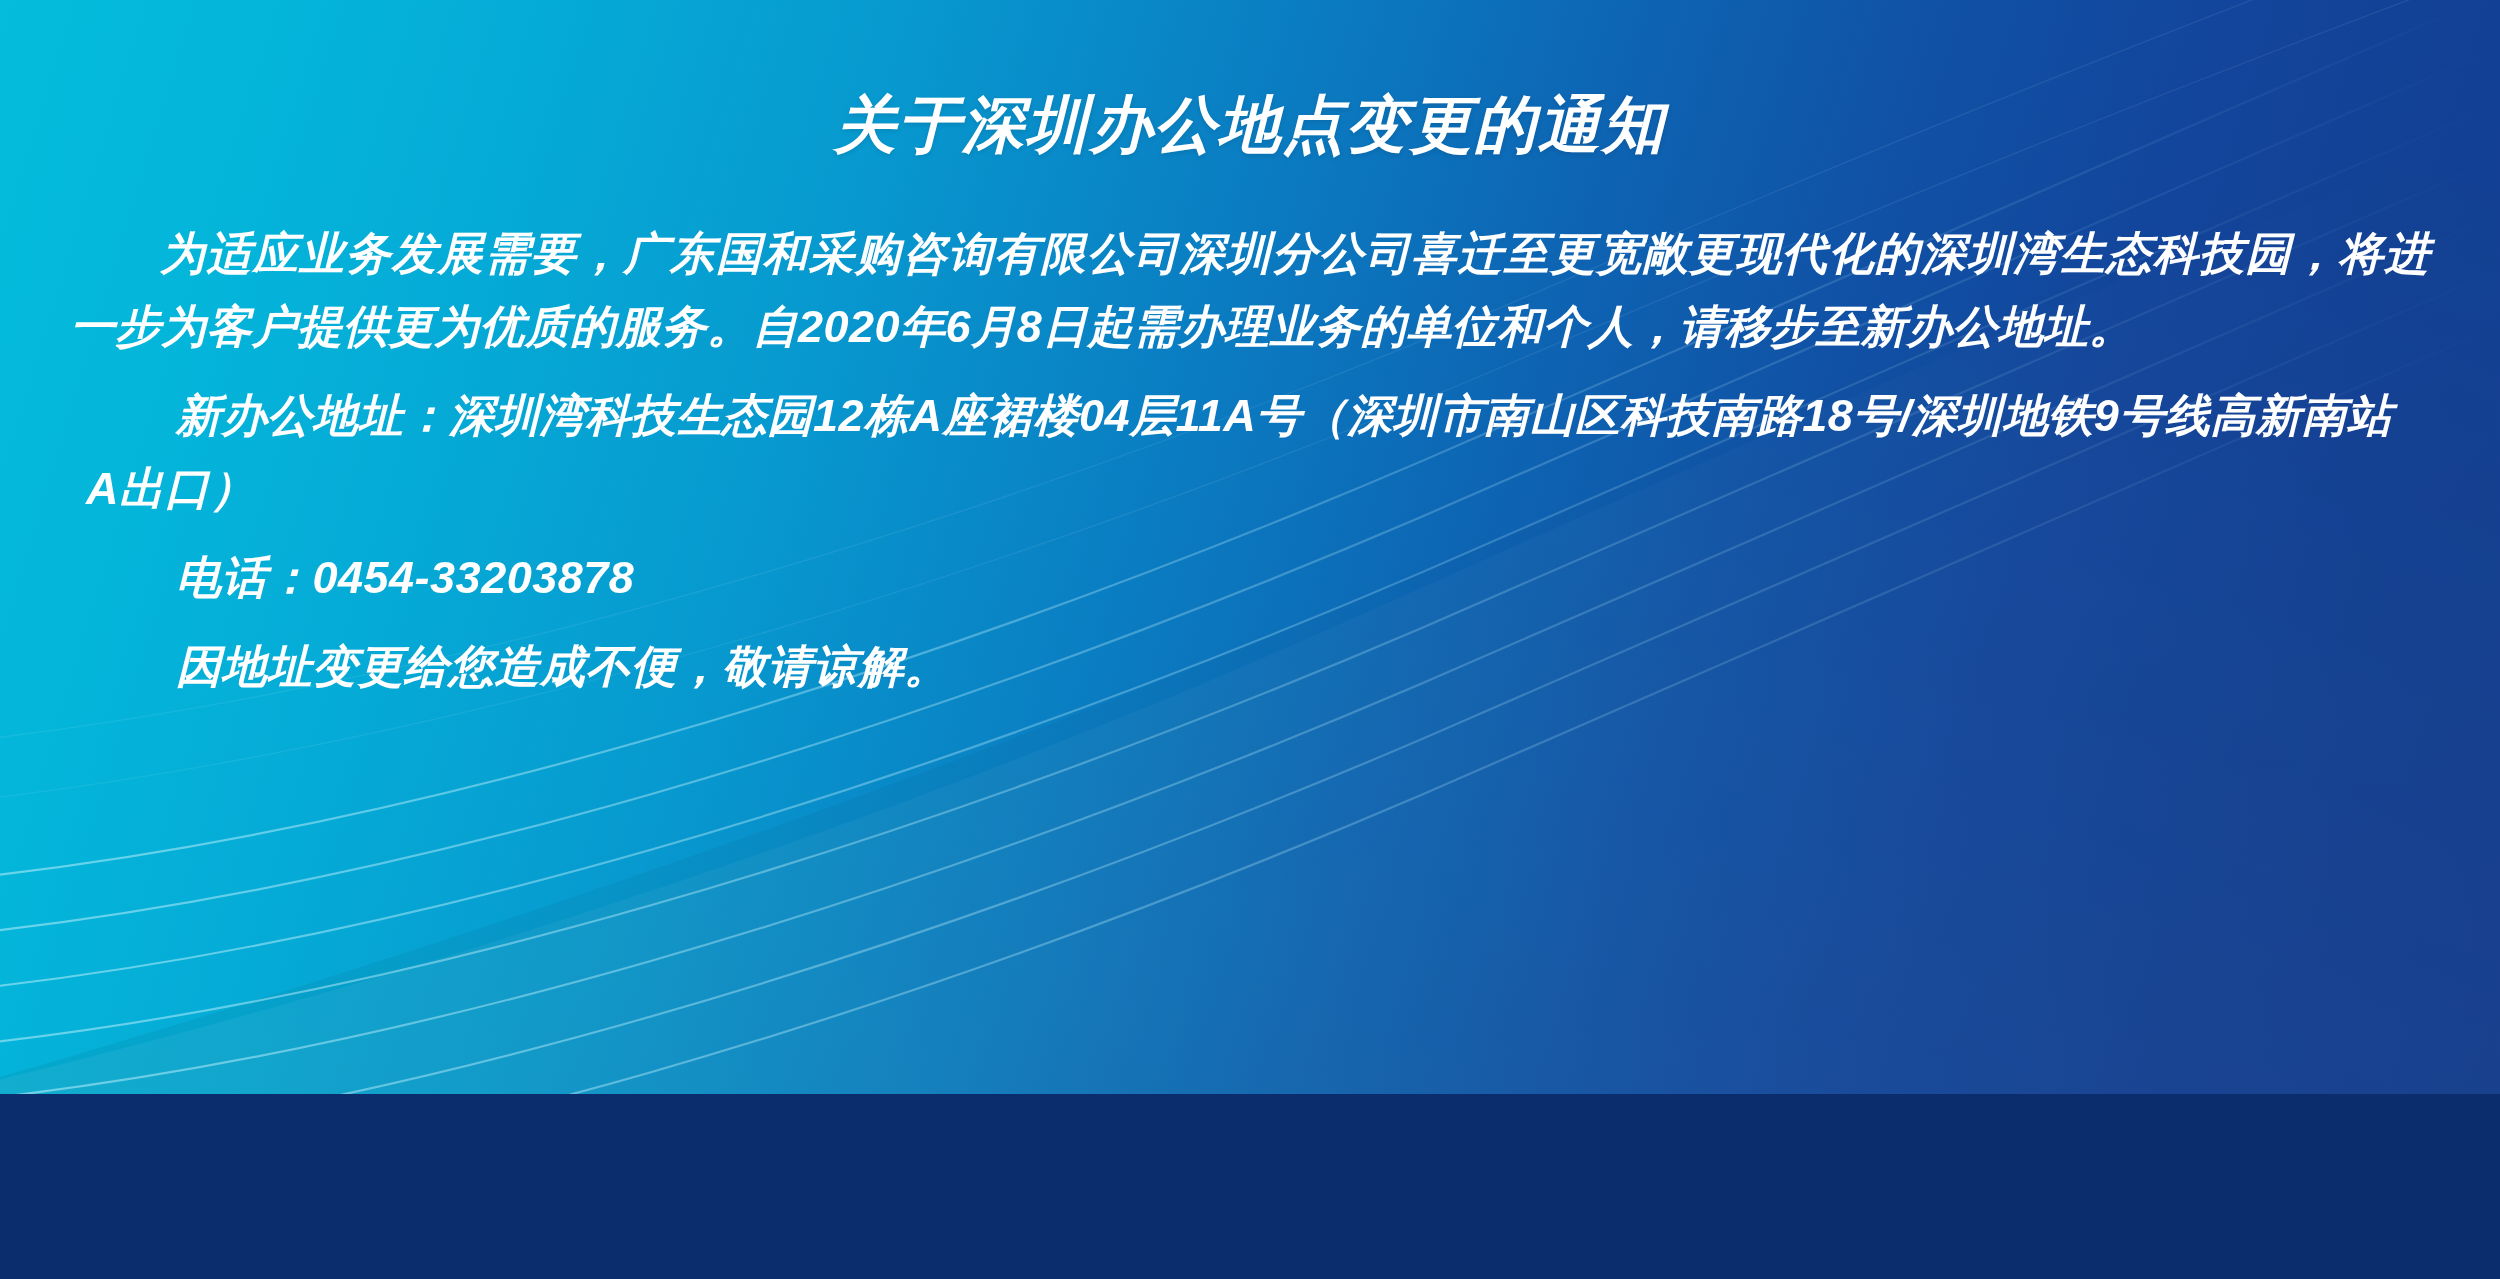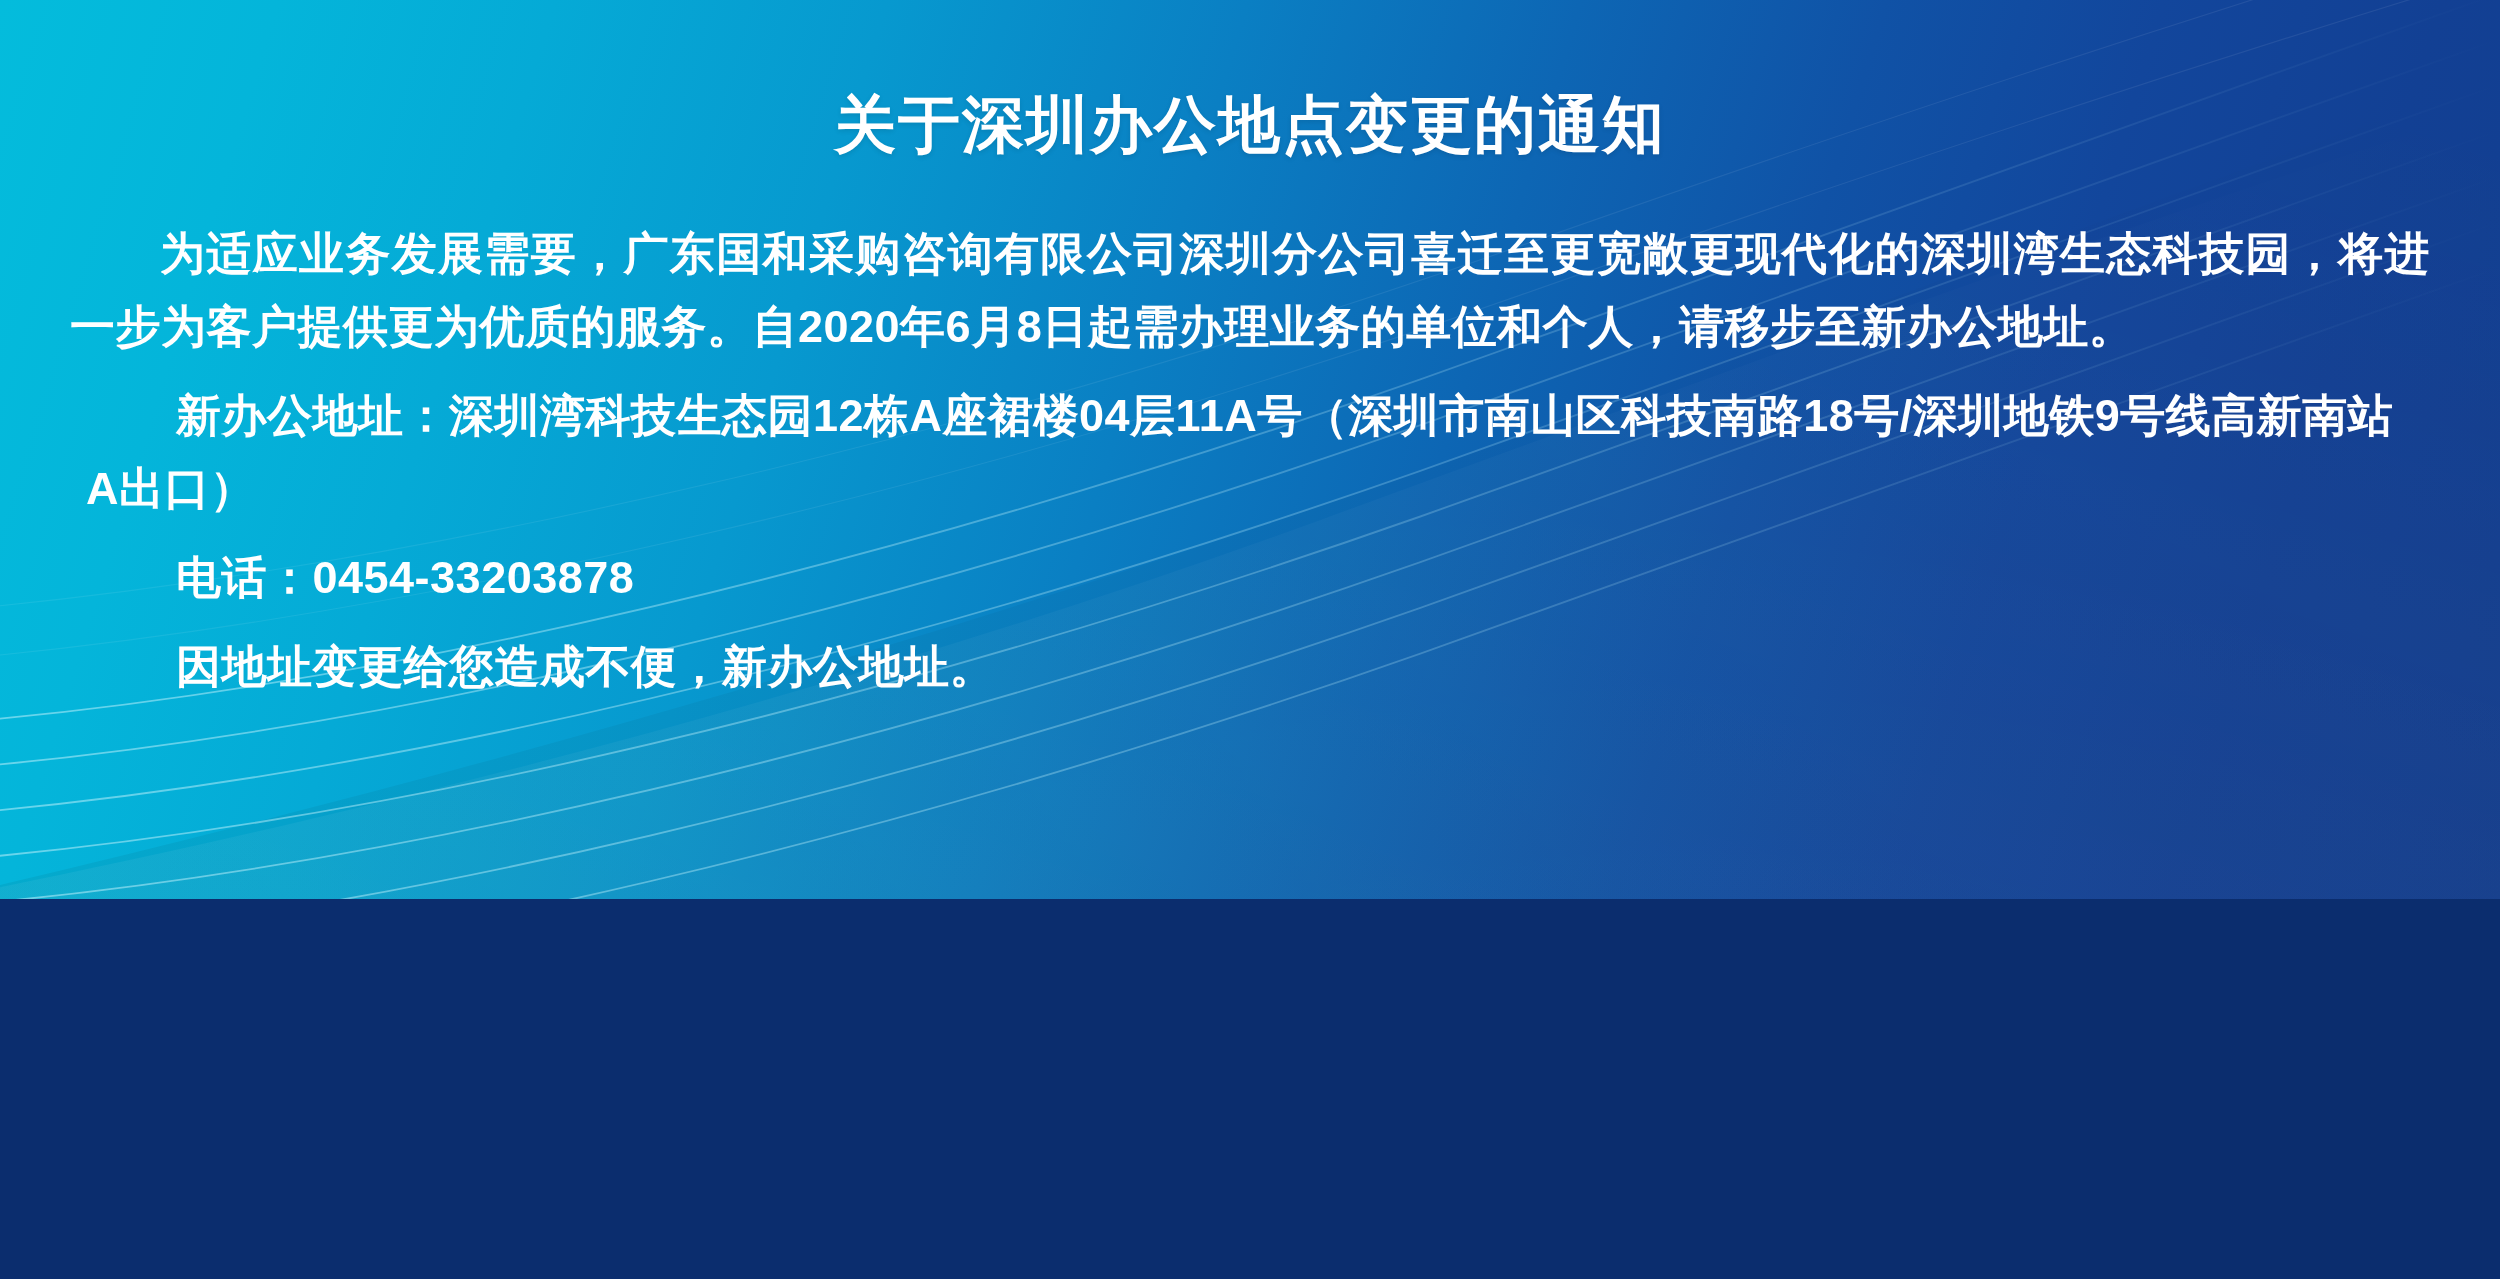--- a/index.html
+++ b/index.html
@@ -4,35 +4,36 @@
 <title>Notice</title>
 <style>
   html, body {
     margin: 0;
     padding: 0;
     background: #0b2d6e;
   }
   .stage {
     position: relative;
     width: 2500px;
-    height: 899px;
+    height: 1094px;
     overflow: hidden;
     font-family: "Liberation Sans", "DejaVu Sans", sans-serif;
     background:
       linear-gradient(107deg,
         #04bcdc 0%,
         #04b5da 10%,
         #05aad6 20%,
         #0799cf 32%,
         #0a7fc3 45%,
         #0d66b4 57%,
         #1052a6 68%,
         #12469c 78%,
         #124094 88%,
         #123d8e 100%);
+    font-style: italic;
   }
 
   
   .bg-art {
     position: absolute;
     inset: 0;
     pointer-events: none;
   }
   .bg-art svg { display: block; width: 100%; height: 100%; }
 
@@ -136,21 +137,21 @@
 
     <h1 class="notice-title">关于深圳办公地点变更的通知</h1>
 
     <div class="body-block">
 
       <p class="para">为适应业务发展需要，广东国和采购咨询有限公司深圳分公司喜迁至更宽敞更现代化的深圳湾生态科技园，将进一步为客户提供更为优质的服务。自2020年6月8日起需办理业务的单位和个人，请移步至新办公地址。</p>
 
       <div class="line-list">
         <p class="line">新办公地址：深圳湾科技生态园12栋A座裙楼04层11A号（深圳市南山区科技南路18号/深圳地铁9号线高新南站A出口）</p>
         <p class="line">电话：0454-33203878</p>
-        <p class="line">因地址变更给您造成不便，新办公地址。</p>
+        <p class="line">因地址变更给您造成不便，敬请谅解。</p>
       </div>
 
     </div>
 
     <div class="sign-block">
     </div>
 
   </div>
 </div>
 

